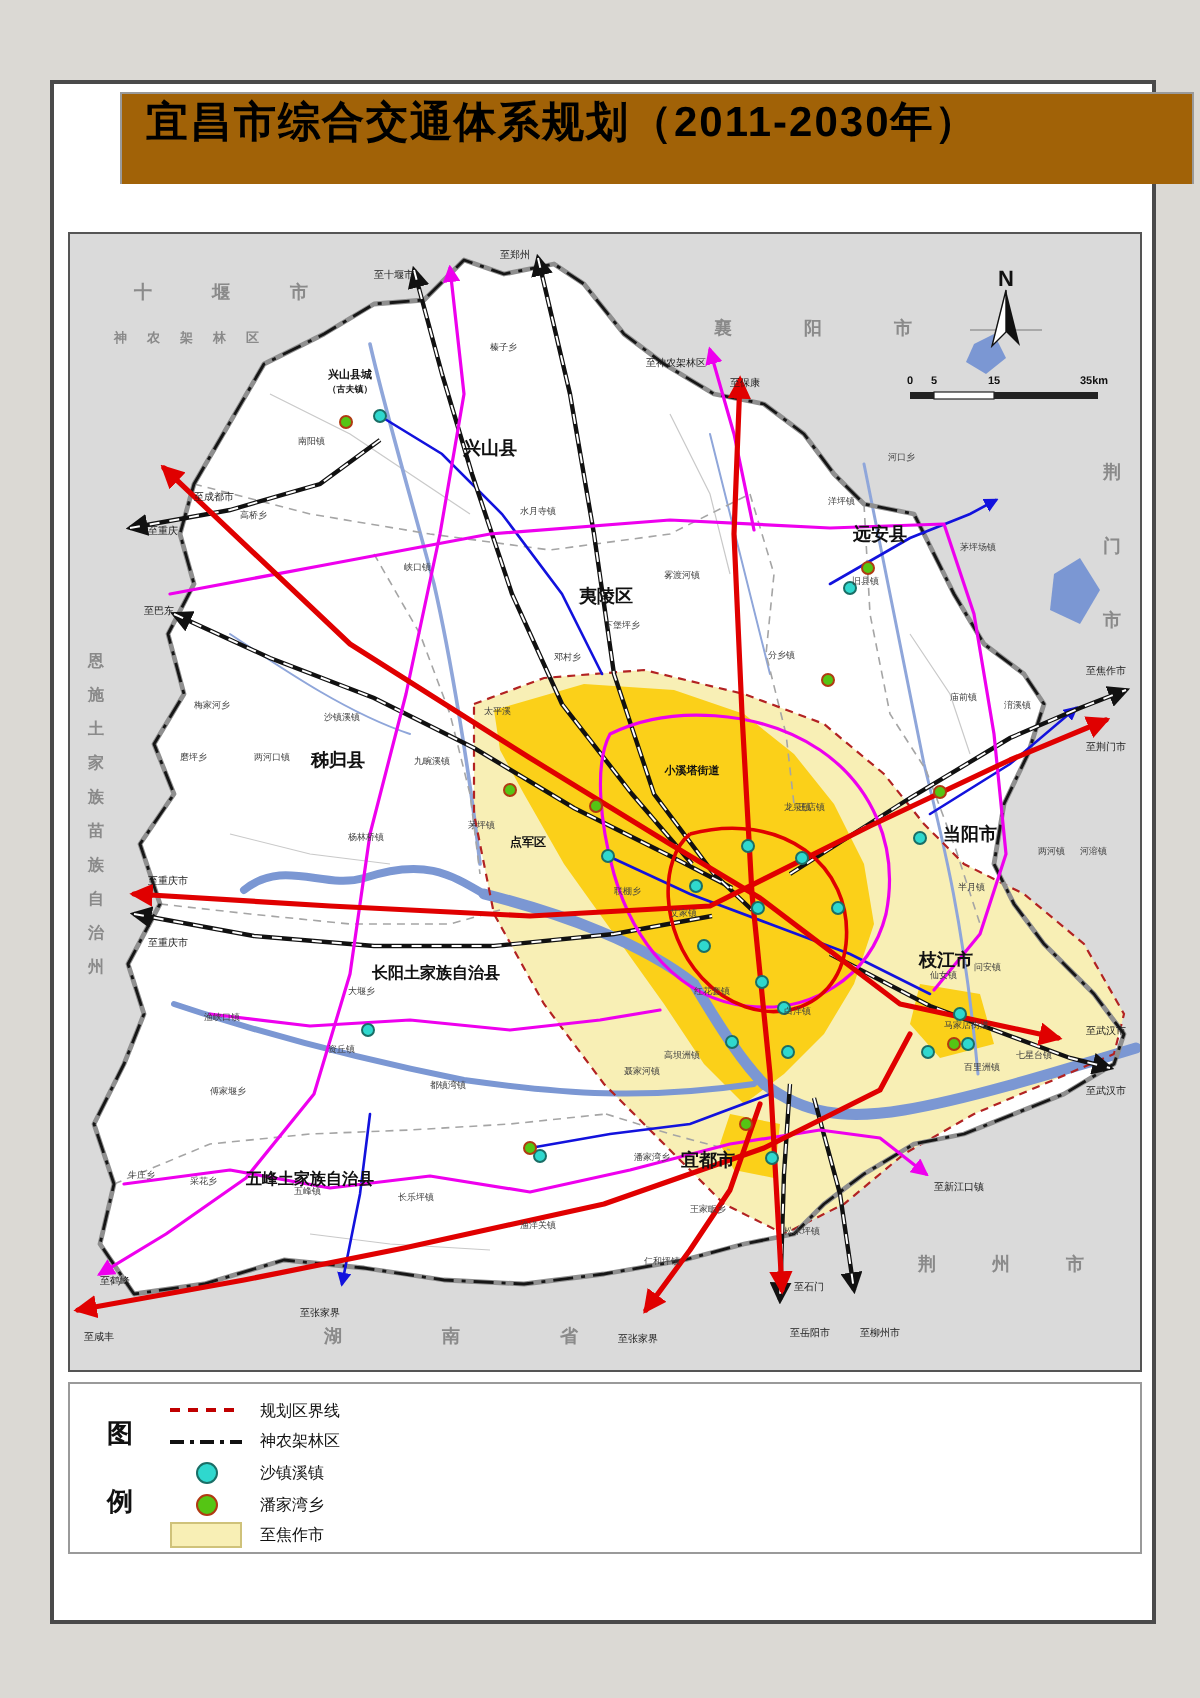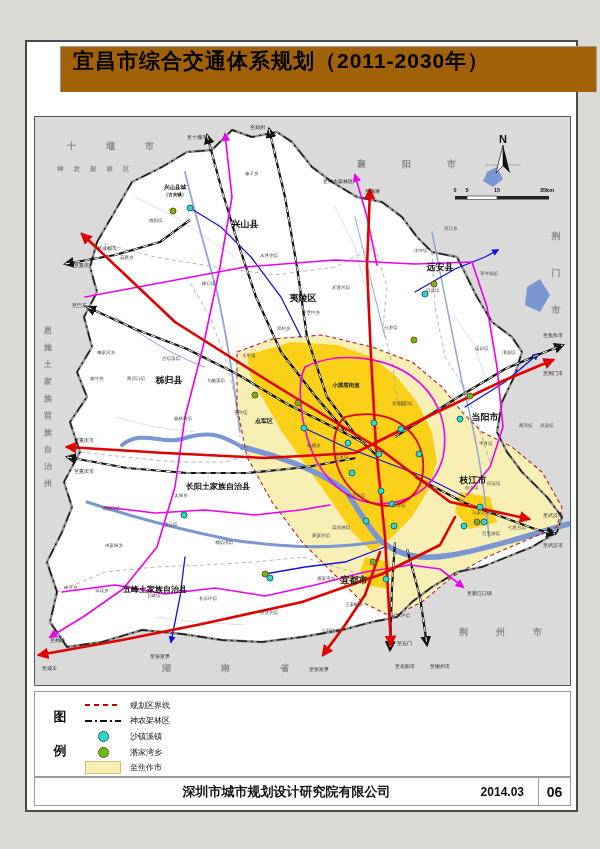--- a/index.html
+++ b/index.html
@@ -394,21 +394,14 @@
           <div class="lg-row">
             <div class="sw sw-fill-pale">
               <i></i>
             </div>
             <span>至焦作市</span>
           </div>
         </div>
     </div>
   </div>
 
-  <div class="footer-row">
-    <div class="footer-main">
-      <span class="company">深圳市城市规划设计研究院有限公司</span>
-      <span class="date">2014.03</span>
-    </div>
-    <div class="footer-page">06</div>
-  </div>
 
 </div>
 
 </body></html>

